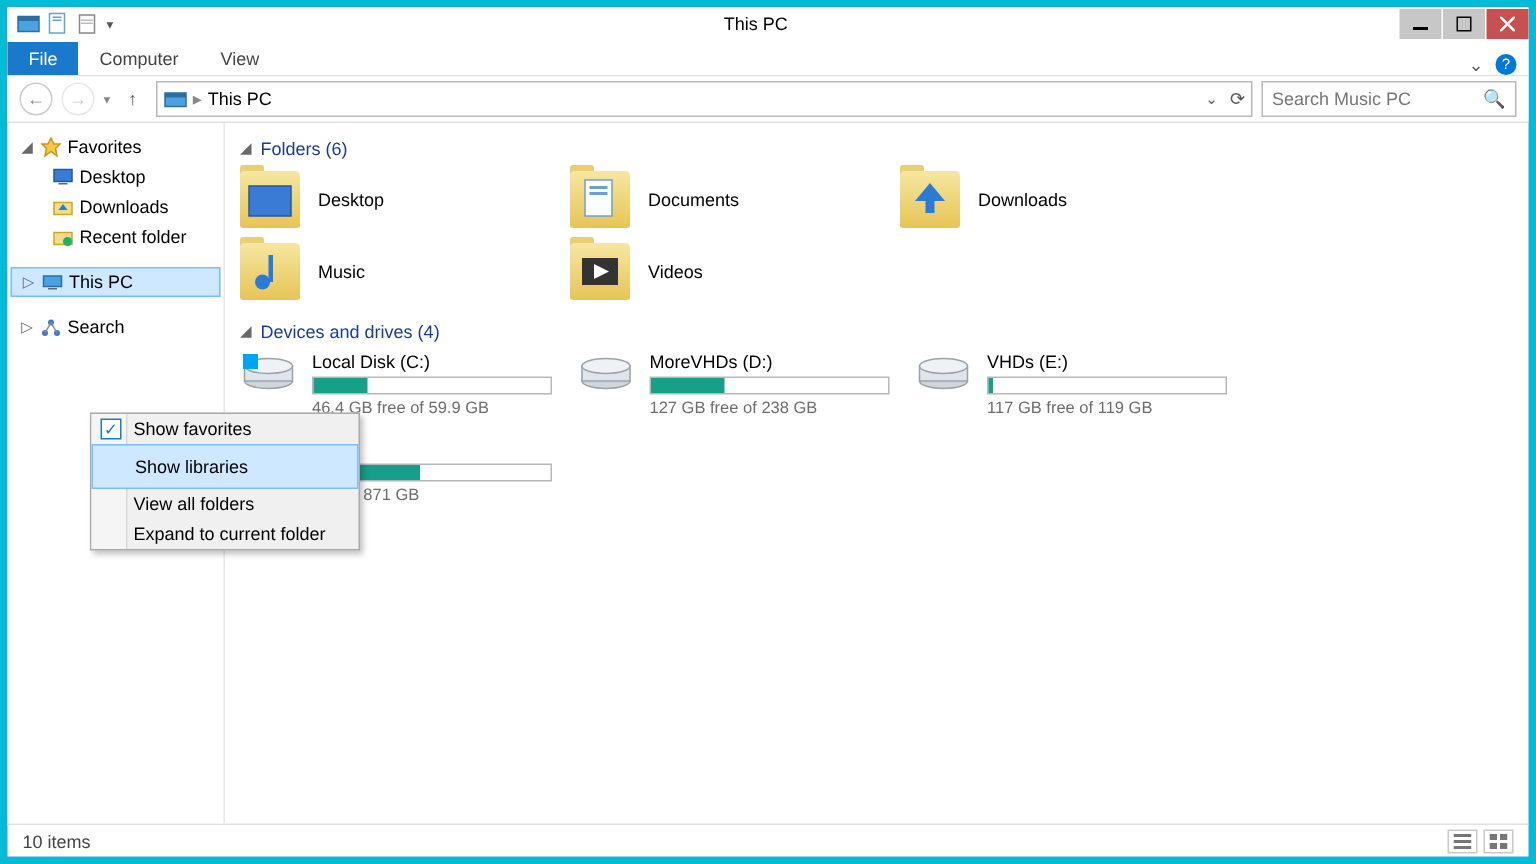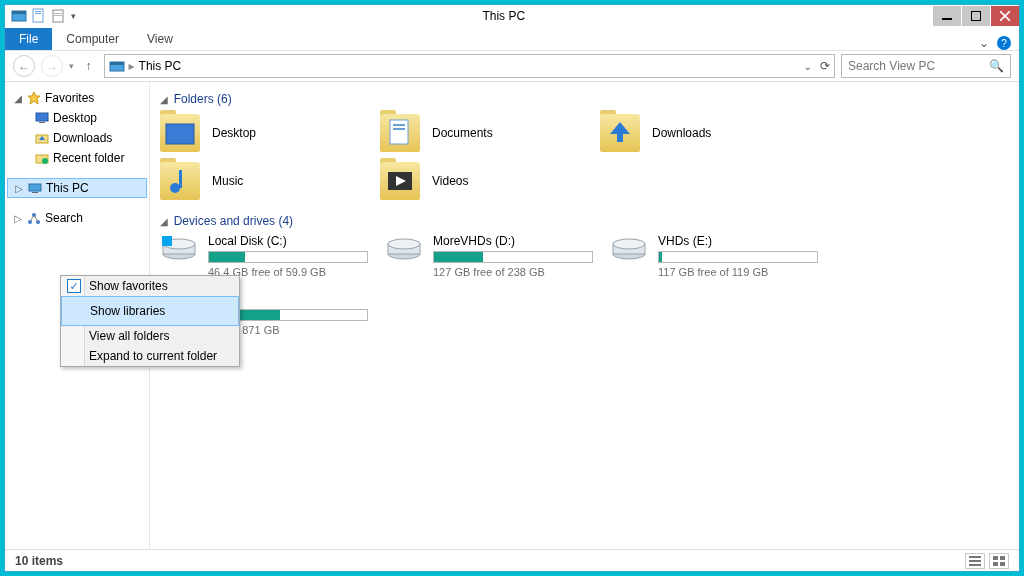--- a/index.html
+++ b/index.html
@@ -56,21 +56,21 @@
   .drive-bar { width: 160px; height: 12px; border: 1px solid #b8b8b8; background: #fff; position: relative; }
   .drive-bar .fill { position: absolute; left: 0; top: 0; bottom: 0; background: #14a089; }
   .drive-free { color: #6d6d6d; margin-top: 3px; font-size: 11px; }
   
   .ctx { position: absolute; left: 55px; top: 270px; width: 180px; background: #f0f0f0; border: 1px solid #a9a9a9; box-shadow: 2px 2px 4px rgba(0,0,0,.25); z-index: 50; }
   .ctx-row { height: 20px; display: flex; align-items: center; padding-left: 28px; position: relative; }
   .ctx-row.hover { background: #cde8ff; border: 1px solid #7abdff; height: 30px; }
   .ctx-check { position: absolute; left: 6px; width: 14px; height: 14px; border: 1px solid #1979ca; display: flex; align-items: center; justify-content: center; color: #1979ca; font-size: 11px; background: #fff; }
   .ctx-gutter { position: absolute; left: 0; top: 0; bottom: 0; width: 24px; border-right: 1px solid #d8d8d8; background: #f5f5f5; }
   
-  .status { height: 22px; border-top: 1px solid #e1e1e1; display: flex; align-items: center; padding: 0 10px; color: #444; font-weight: bold; }
+  .status { height: 22px; border-top: 1px solid #e1e1e1; display: flex; align-items: center; padding: 0 10px; color: #444; }
   .status .views { margin-left: auto; display: flex; gap: 4px; }
   .status .view-btn { width: 20px; height: 16px; border: 1px solid #c9c9c9; display: flex; align-items: center; justify-content: center; }
   svg { display: block; }
 </style>
 </head>
 <body>
 
 <div class="window">
 
   <div class="titlebar">
@@ -142,21 +142,21 @@
           </svg>
       </span>
       <span class="addr-sep">▸</span>
       <span>This PC</span>
       <span class="addr-tail">
         <span style="font-size:10px;">⌄</span>
         <span>⟳</span>
       </span>
     </div>
     <div class="search">
-      <span style="color:#777;">Search View PC</span>
+      <span style="color:#777;">Search Music PC</span>
       <span class="mag">🔍</span>
     </div>
   </div>
 
   <div class="body">
 
     <div class="navpane">
       <div class="tree-node">
         <span class="tw">◢</span>
         <span class="fav-icon">

